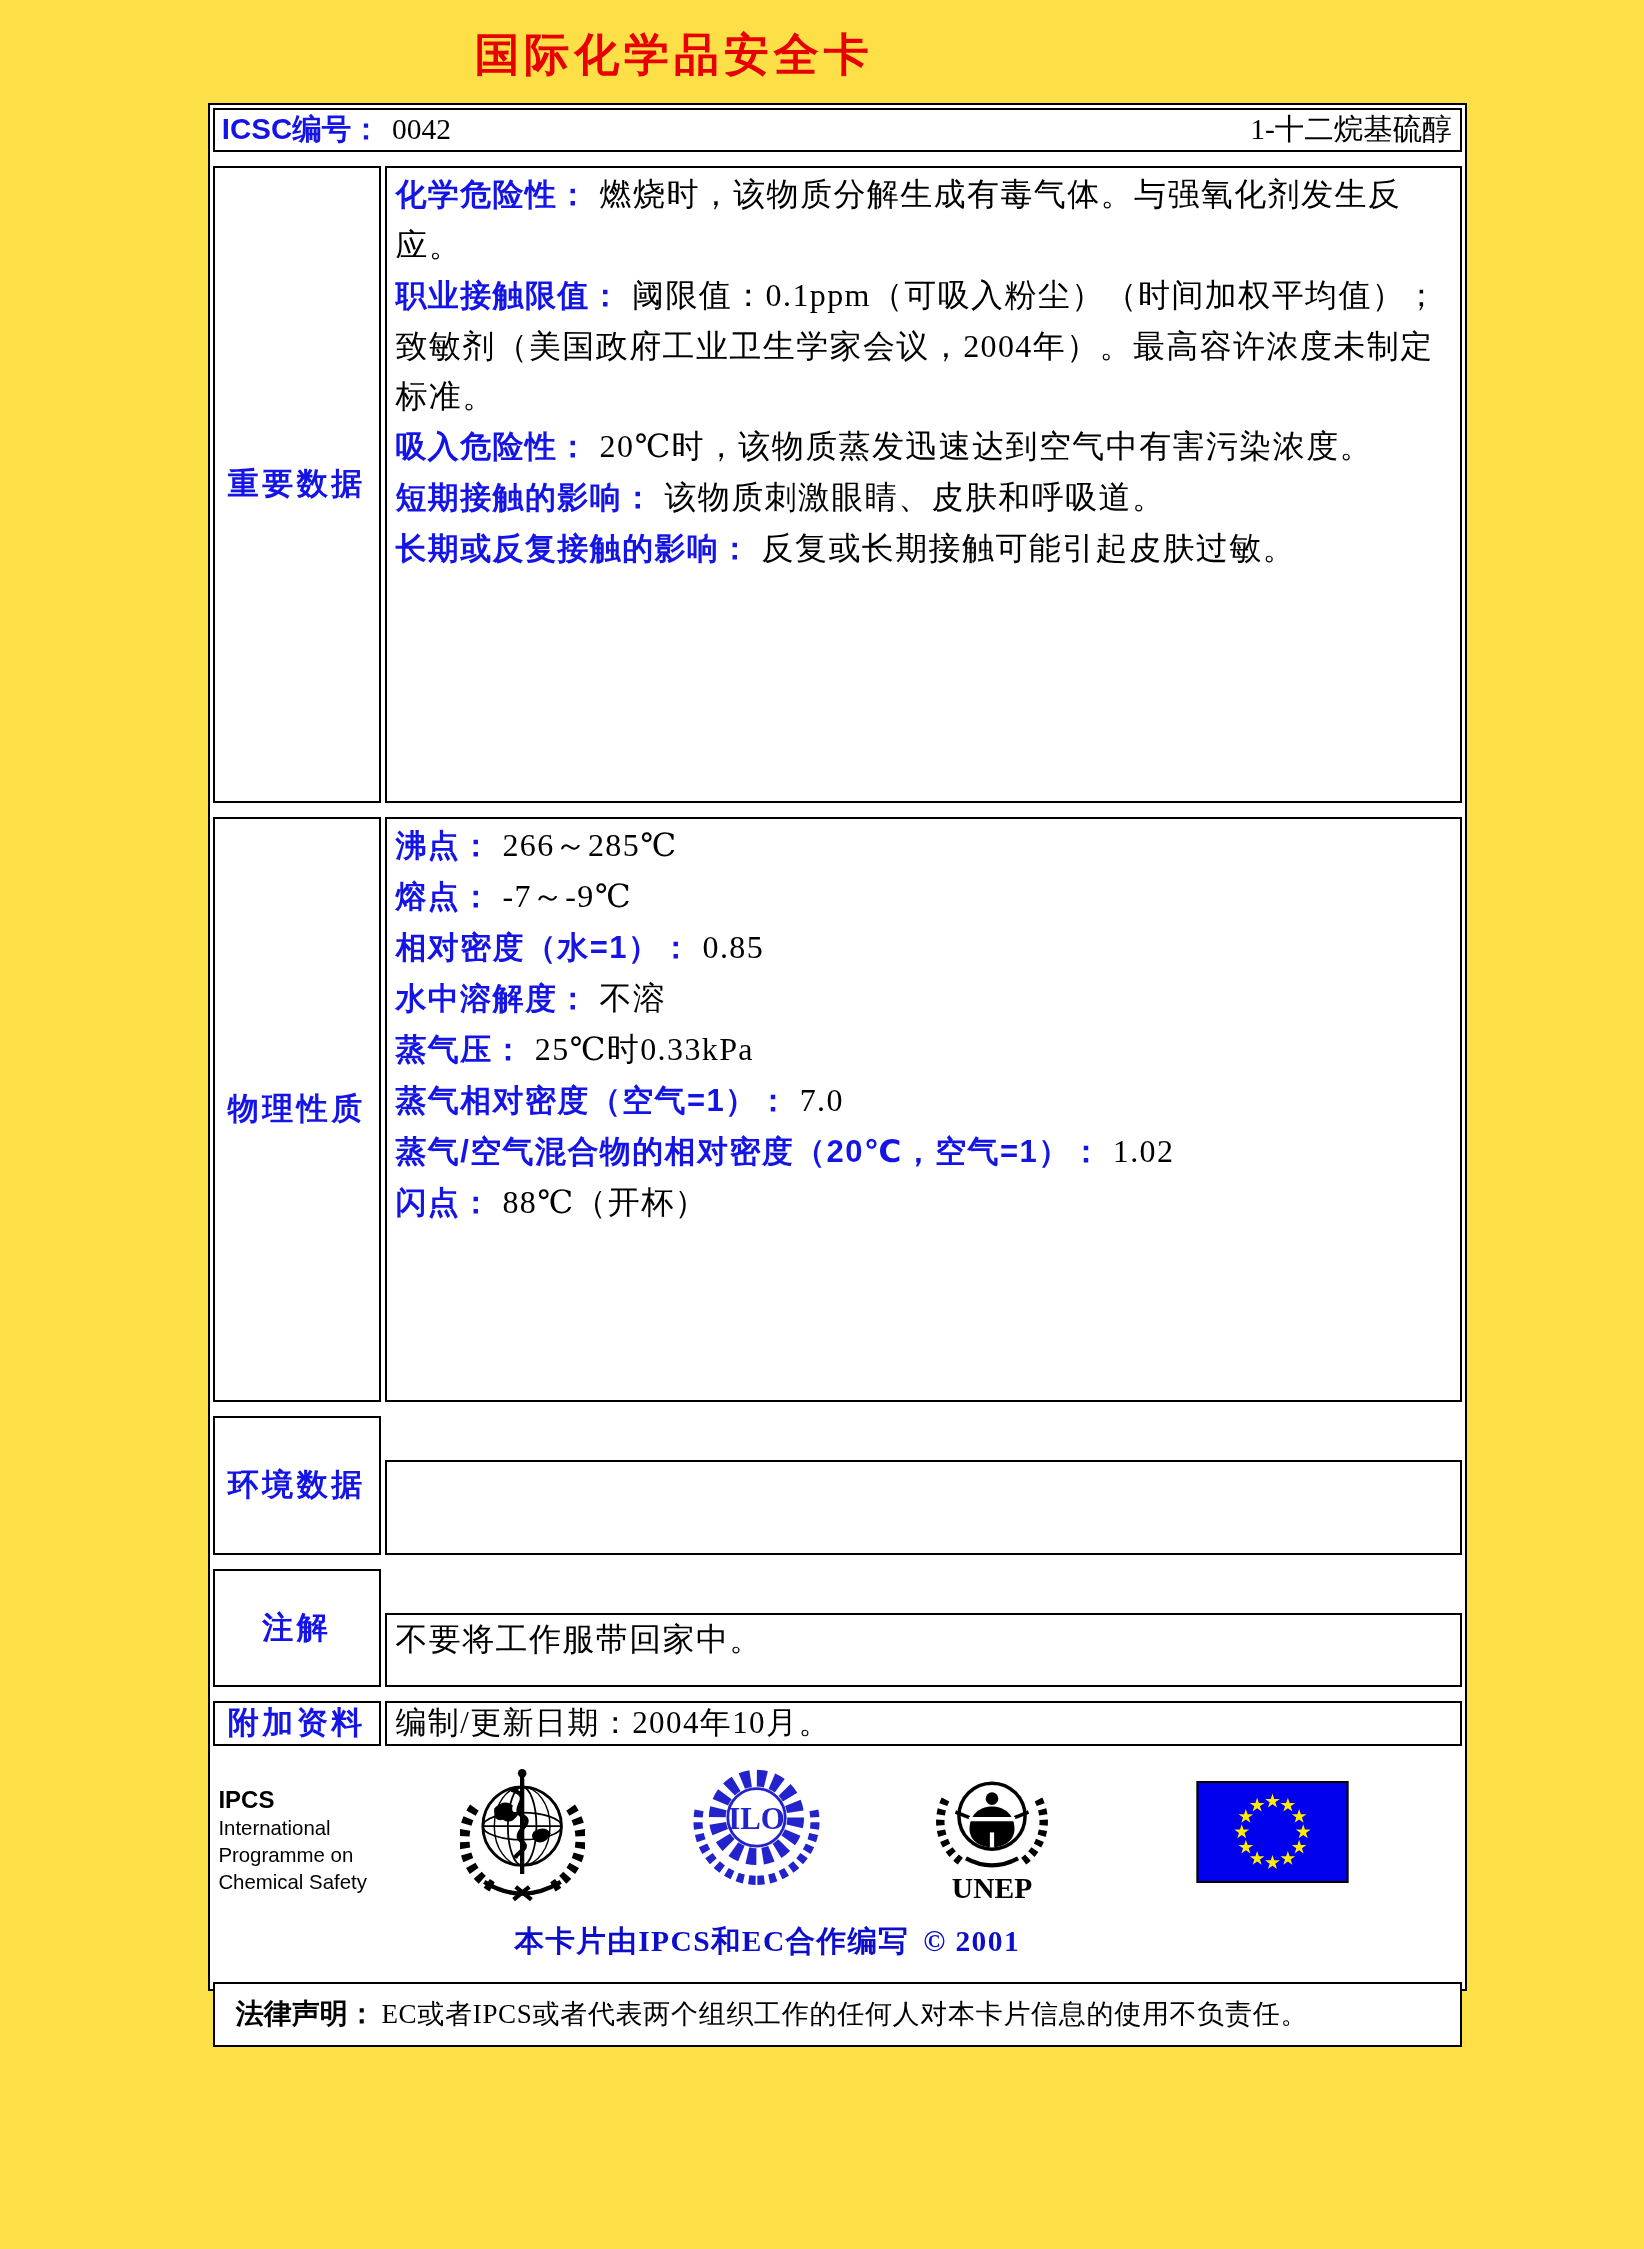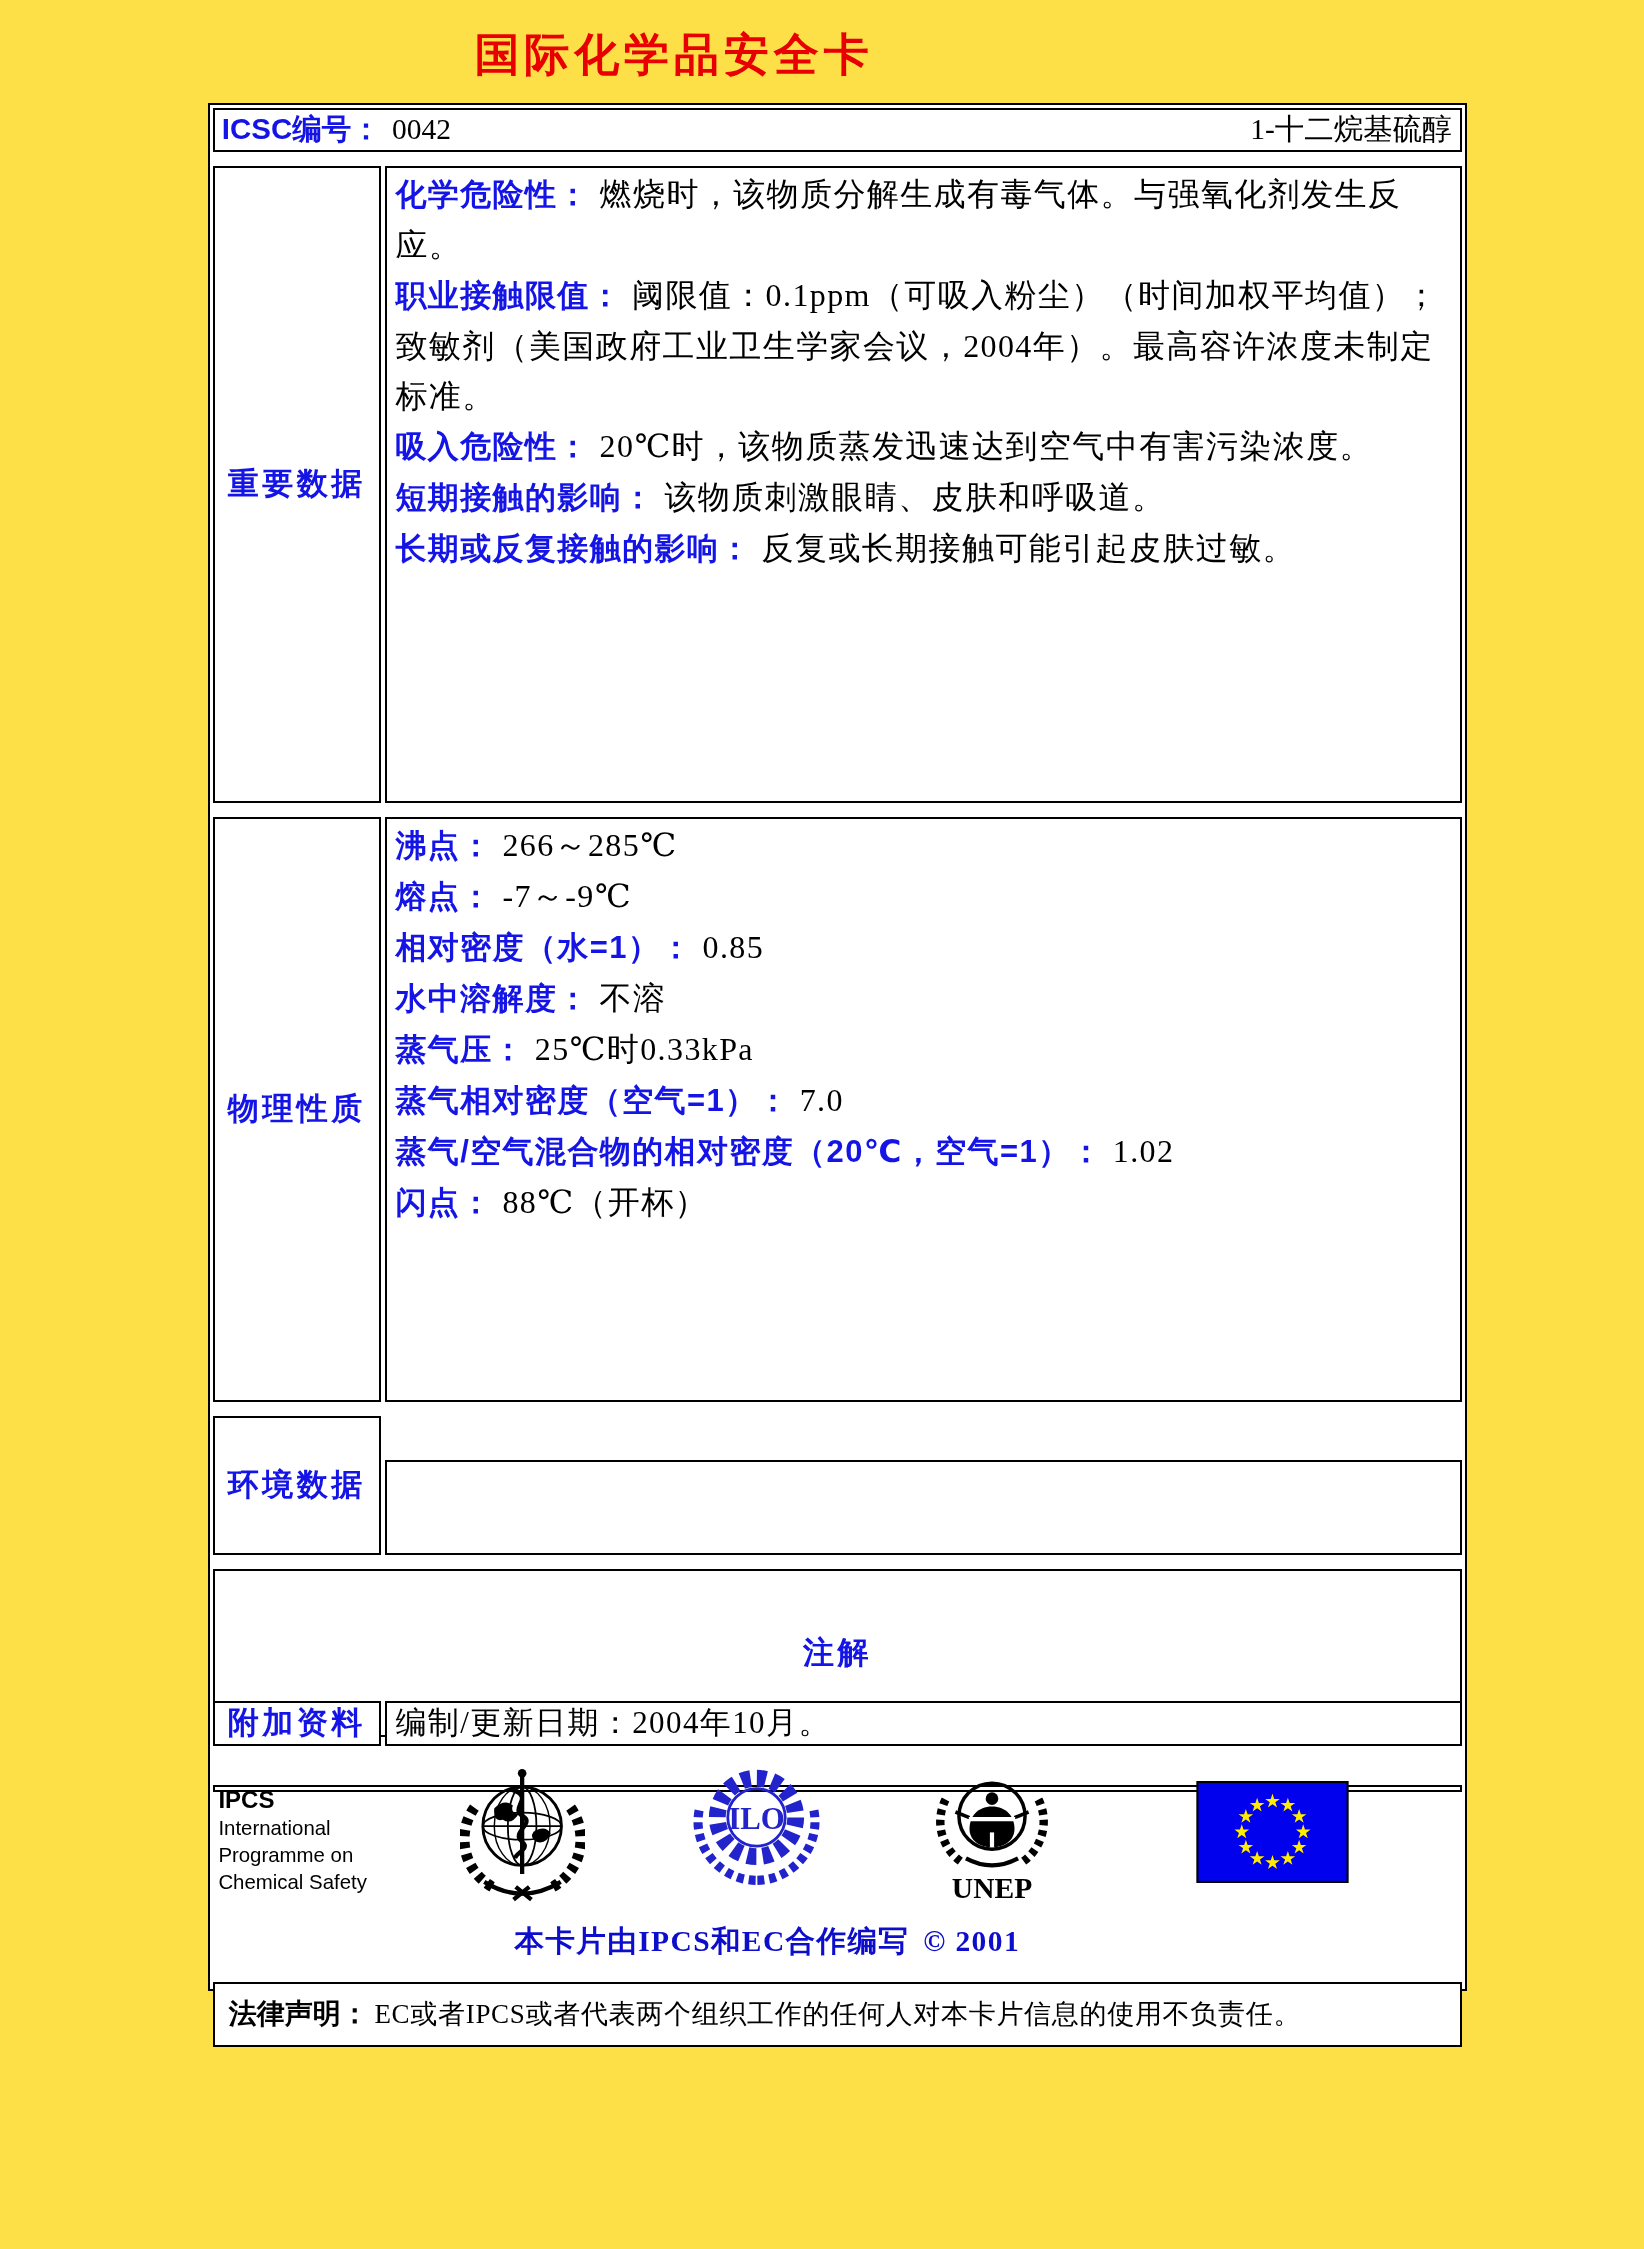--- a/index.html
+++ b/index.html
@@ -13,21 +13,21 @@
   .card{position:absolute;left:208px;top:103px;width:1259px;height:1888px;border:2.8px solid #000;
         padding:2.8px;box-sizing:border-box;display:flex;flex-direction:column;gap:14px;background:#fff;}
   .trow{display:flex;gap:4.2px;flex:0 0 auto;}
   .cell{border:2.1px solid #000;box-sizing:border-box;background:#fff;}
   .label-cell{flex:0 0 168px;display:flex;align-items:center;justify-content:center;}
   .content-cell{flex:1;padding:1.4px 8.4px;overflow:hidden;}
   .h-header{height:60px;}
   .h-imp{height:637px;}
   .h-phys{height:585px;}
   .h-env{height:139px;}
-  .h-notes{height:118px;flex-direction:column;}
+  .h-notes{height:118px;}
   .h-add{height:45px;}
   .h-legal{height:65px;flex:0 0 auto;}
   
   .bluelabel{color:#1414E6;font-family:"Liberation Sans","DejaVu Sans",sans-serif;font-weight:bold;}
   .section-label{font-size:31px;letter-spacing:3.5px;}
   .header-row{display:flex;align-items:center;justify-content:space-between;padding:0 7px;}
   .header-left{font-size:29.5px;white-space:nowrap;}
   .header-left .num{margin-left:11.2px;font-size:29.5px;}
   .header-right{font-size:29.5px;white-space:nowrap;padding-right:1.4px;}
   .idata{font-size:32px;line-height:50px;letter-spacing:1.4px;}
@@ -46,21 +46,21 @@
   .ipcs-line{font-size:20.4px;line-height:27px;}
   .logo{position:absolute;}
   .logo-who{left:247px;top:5.6px;}
   .logo-ilo{left:469px;top:7px;}
   .logo-unep{left:715px;top:7px;}
   .logo-eu{left:983px;top:21px;}
   .credit-line{position:absolute;left:0;bottom:5.6px;width:1109px;text-align:center;
                color:#0D0DCC;font-size:29.5px;font-weight:bold;letter-spacing:1.4px;}
   .copyright{font-weight:bold;margin-left:14px;font-family:"Liberation Serif","DejaVu Serif",serif;}
   
-  .legal-row{display:flex;align-items:center;padding:0 14px;}
+  .legal-row{display:flex;align-items:center;padding:0 21px;}
   .legal-label{font-size:28px;font-weight:bold;font-family:"Liberation Sans","DejaVu Sans",sans-serif;
                white-space:nowrap;}
   .legal-text{font-size:27px;letter-spacing:0.7px;margin-left:5.6px;white-space:nowrap;}
 </style>
 </head>
 <body>
 
 <div class="page">
 
   <div class="title-wrap">

